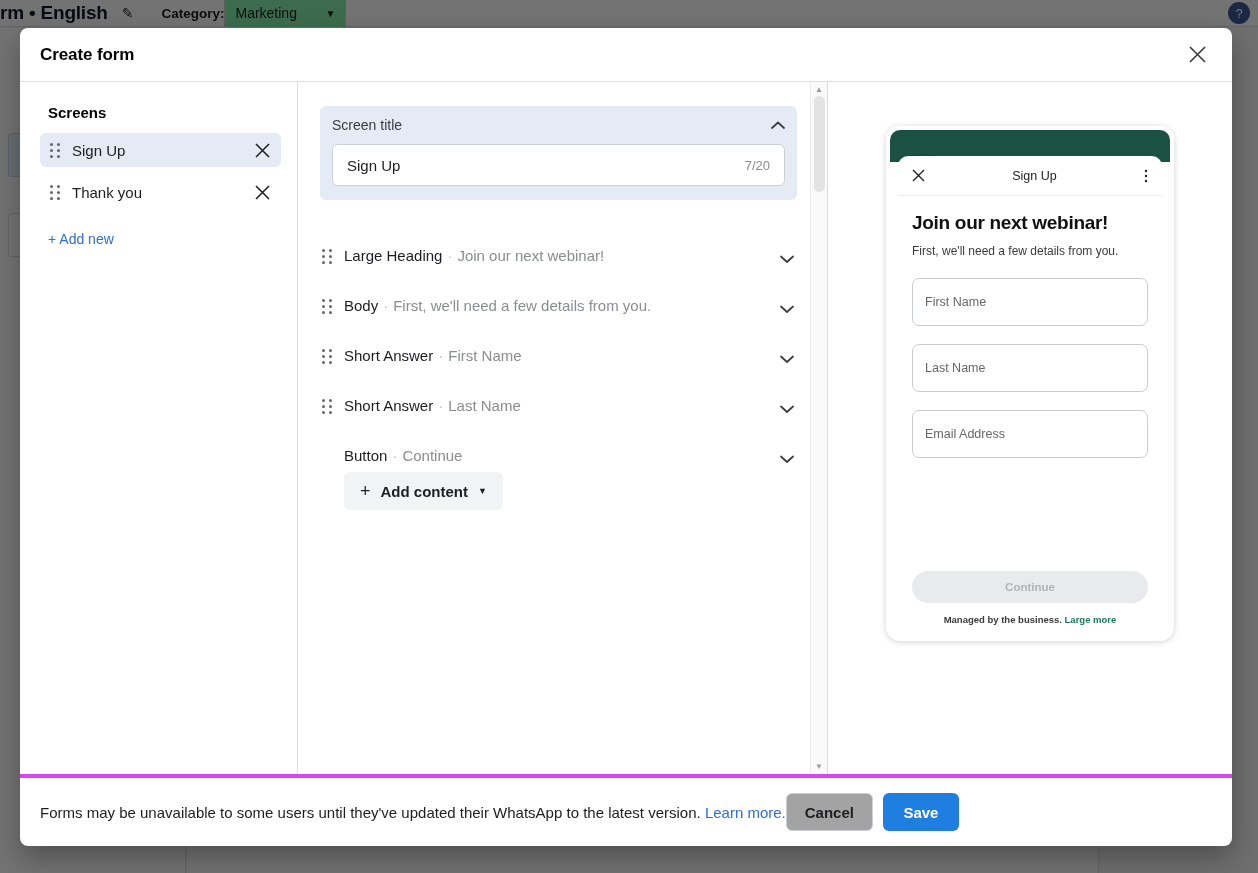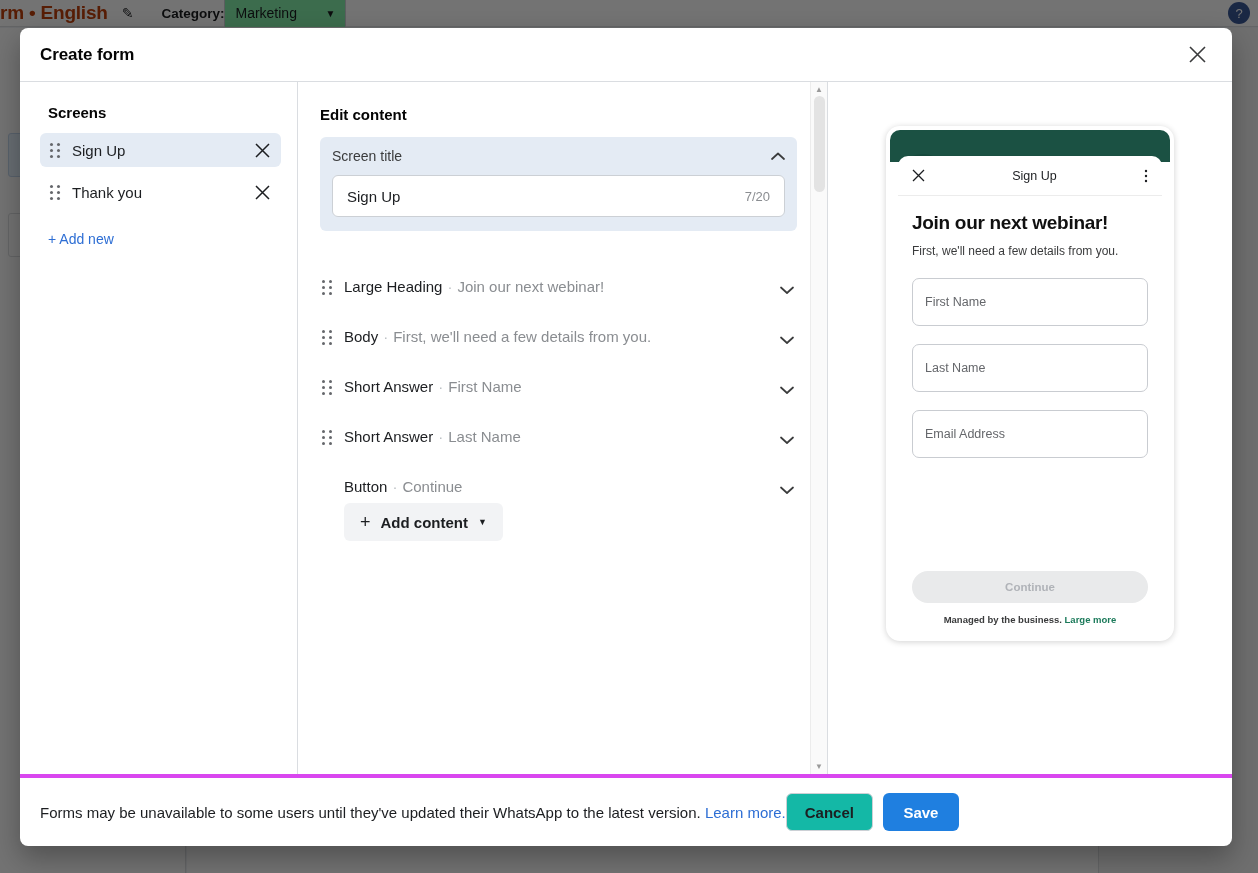--- a/index.html
+++ b/index.html
@@ -17,21 +17,21 @@
     background: #f0f2f5;
   }
   .bg-topbar {
     position: absolute; top: 0; left: 0; right: 0; height: 27px;
     background: #ffffff;
     display: flex; align-items: center;
     padding-left: 0px;
     border-bottom: 1px solid #dddfe2;
   }
   .bg-title {
-    font-size: 19px; font-weight: bold; color: #c2410c;
+    font-size: 19px; font-weight: bold; color: #0f172a;
     letter-spacing: -0.2px; white-space: nowrap;
   }
   .bg-pencil { margin-left: 14px; font-size: 14px; color: #1c1e21; }
   .bg-catlabel { margin-left: 28px; font-size: 13.5px; font-weight: bold; color: #1c1e21; }
   .bg-catselect {
     height: 27px; min-width: 122px;
     background: #86efac; border-left: 1px solid #ccd0d5; border-right: 1px solid #ccd0d5;
     display: flex; align-items: center; justify-content: space-between;
     padding: 0 10px; font-size: 14px; color: #1c1e21;
   }
@@ -276,21 +276,21 @@
     padding: 0 20px;
   }
   .footer-note { font-size: 15px; color: #1c1e21; }
   .footer-note a { color: #2d6ed4; text-decoration: none; }
   .footer-btns { display: flex; gap: 10px; align-items: center; }
   .btn {
     height: 38px; padding: 0 18px; border-radius: 6px;
     font-size: 15px; font-weight: bold; cursor: pointer;
     font-family: inherit; border: none;
   }
-  .btn-cancel { background: #14b8a6; border: 1px solid #ccd0d5; color: #1c1e21; }
+  .btn-cancel { background: #a3a3a3; border: 1px solid #ccd0d5; color: #1c1e21; }
   .btn-save { background: #1f7fe0; color: #ffffff; min-width: 76px; }
   svg { display: block; }
 </style>
 </head>
 <body>
 
 <div class="bg-page">
   <div class="bg-topbar">
     <span class="bg-title">rm • English</span>
     <span class="bg-pencil">✎</span>
@@ -369,21 +369,20 @@
               </svg>
           </span>
         </span>
       </div>
 
       <div class="add-new">+ Add new</div>
     </div>
 
     <div class="edit-col">
       <div class="edit-scroll">
-        <div class="edit-head">Edit content</div>
 
         <div class="title-card">
           <div class="title-card-head">
             <span>Screen title</span>
             <span>
               <svg width="14" height="9" viewBox="0 0 14 9">
                   <path d="M1 7 L7 1.5 L13 7" stroke="#3a3b3c" stroke-width="1.7" fill="none" stroke-linecap="round" stroke-linejoin="round"></path>
                 </svg>
             </span>
           </div>

